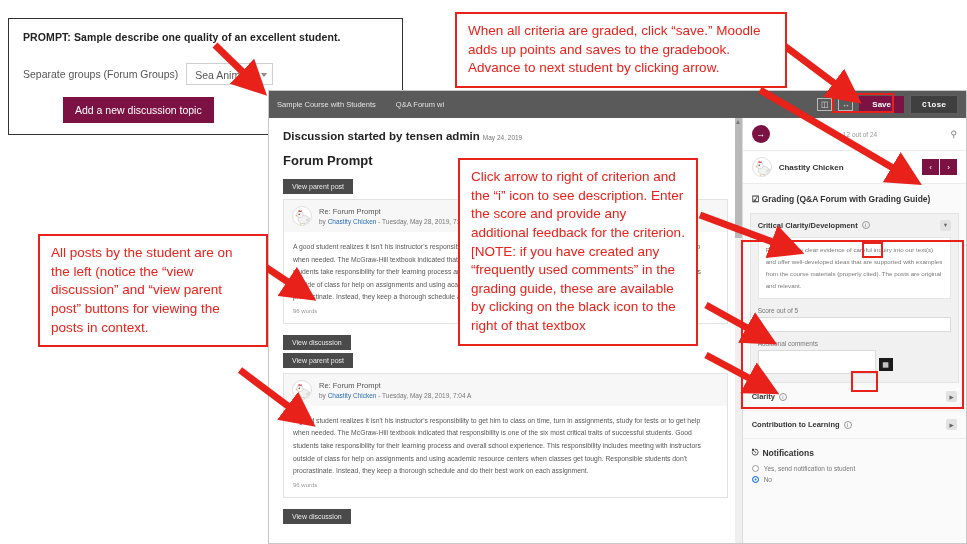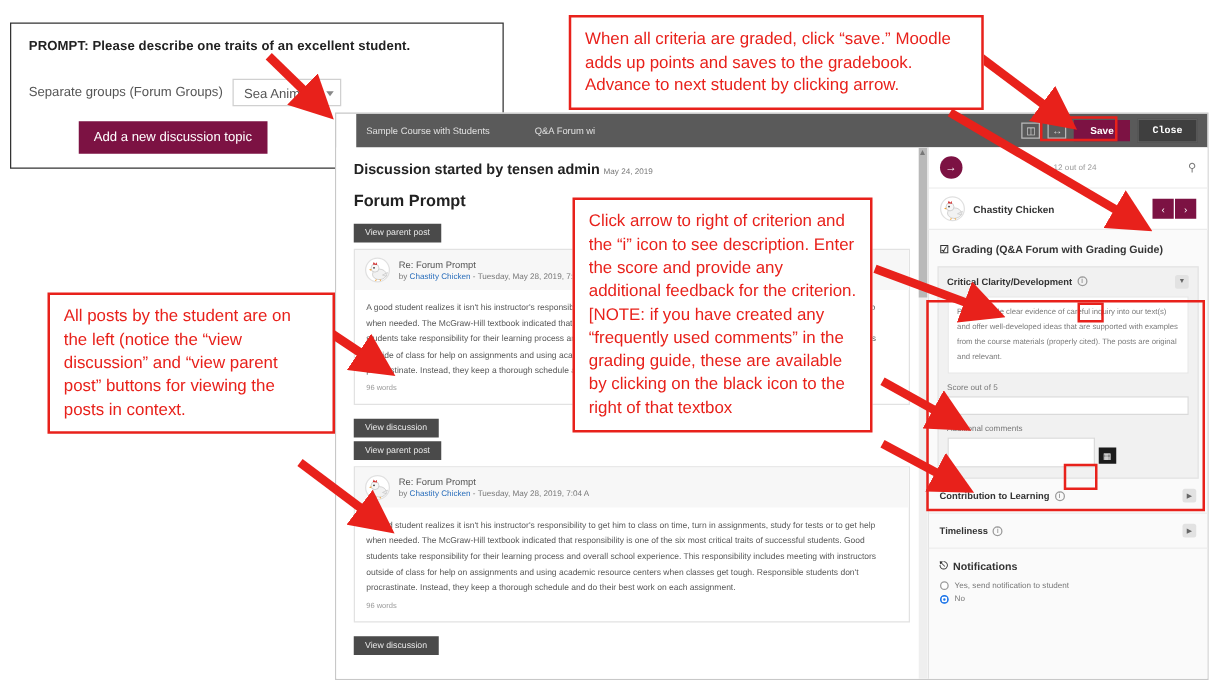--- a/index.html
+++ b/index.html
@@ -46,23 +46,22 @@
 
   
   .moodle-win {
     position: absolute; left: 268px; top: 90px;
     width: 699px; height: 454px;
     background: #fff; border: 1px solid #c8c8c8;
     overflow: hidden;
   }
   .moodle-topbar {
     height: 27px; background: #5a5a5a; color: #e8e8e8;
-    display: flex; align-items: center; padding: 0 8px; gap: 36px;
+    display: flex; align-items: center; padding: 0 8px; gap: 20px;
     font-size: 7.5px;
-    margin-left: 16px;
   }
   .crumb { color: #e0e0e0; white-space: nowrap; }
   .topbar-right {
     margin-left: auto; display: flex; align-items: center; gap: 6px;
   }
   .ico-btn {
     width: 15px; height: 13px; border: 1px solid #b9b9b9; color: #ddd;
     display: flex; align-items: center; justify-content: center;
     font-size: 8px; line-height: 1;
   }
@@ -209,21 +208,21 @@
 
   .hl-box { position: absolute; border: 2px solid #e8211b; pointer-events: none; }
   svg.arrows { position: absolute; left: 0; top: 0; width: 967px; height: 544px; pointer-events: none; }
 </style>
 </head>
 <body>
 
 <div id="root">
 
   <div class="forum-panel">
-    <div class="prompt-line">PROMPT: Please describe one traits of an excellent student.</div>
+    <div class="prompt-line">PROMPT: Sample describe one quality of an excellent student.</div>
     <div class="groups-row">
       <span class="groups-label">Separate groups (Forum Groups)</span>
       <div class="select-box">
         <span>Sea Animals</span>
         <span class="caret"></span>
       </div>
     </div>
     <div class="btn-row">
       <button class="btn-maroon">Add a new discussion topic</button>
     </div>
@@ -349,26 +348,26 @@
           <div class="field-label">Score out of 5</div>
           <div class="score-input"></div>
           <div class="field-label">Additional comments</div>
           <div class="comment-row">
             <div class="comment-box"></div>
             <div class="blk-ico">▦</div>
           </div>
         </div>
 
         <div class="crit-row">
-          <span class="crit-name">Contribution to Learning</span>
+          <span class="crit-name">Clarity</span>
           <span class="i-ico">i</span>
           <span class="chev">▶</span>
         </div>
         <div class="crit-row">
-          <span class="crit-name">Timeliness</span>
+          <span class="crit-name">Contribution to Learning</span>
           <span class="i-ico">i</span>
           <span class="chev">▶</span>
         </div>
 
         <div class="notif-title">
           <span>⎋</span>
           <span>Notifications</span>
         </div>
         <div class="radio-row">
           <span class="radio"></span>

